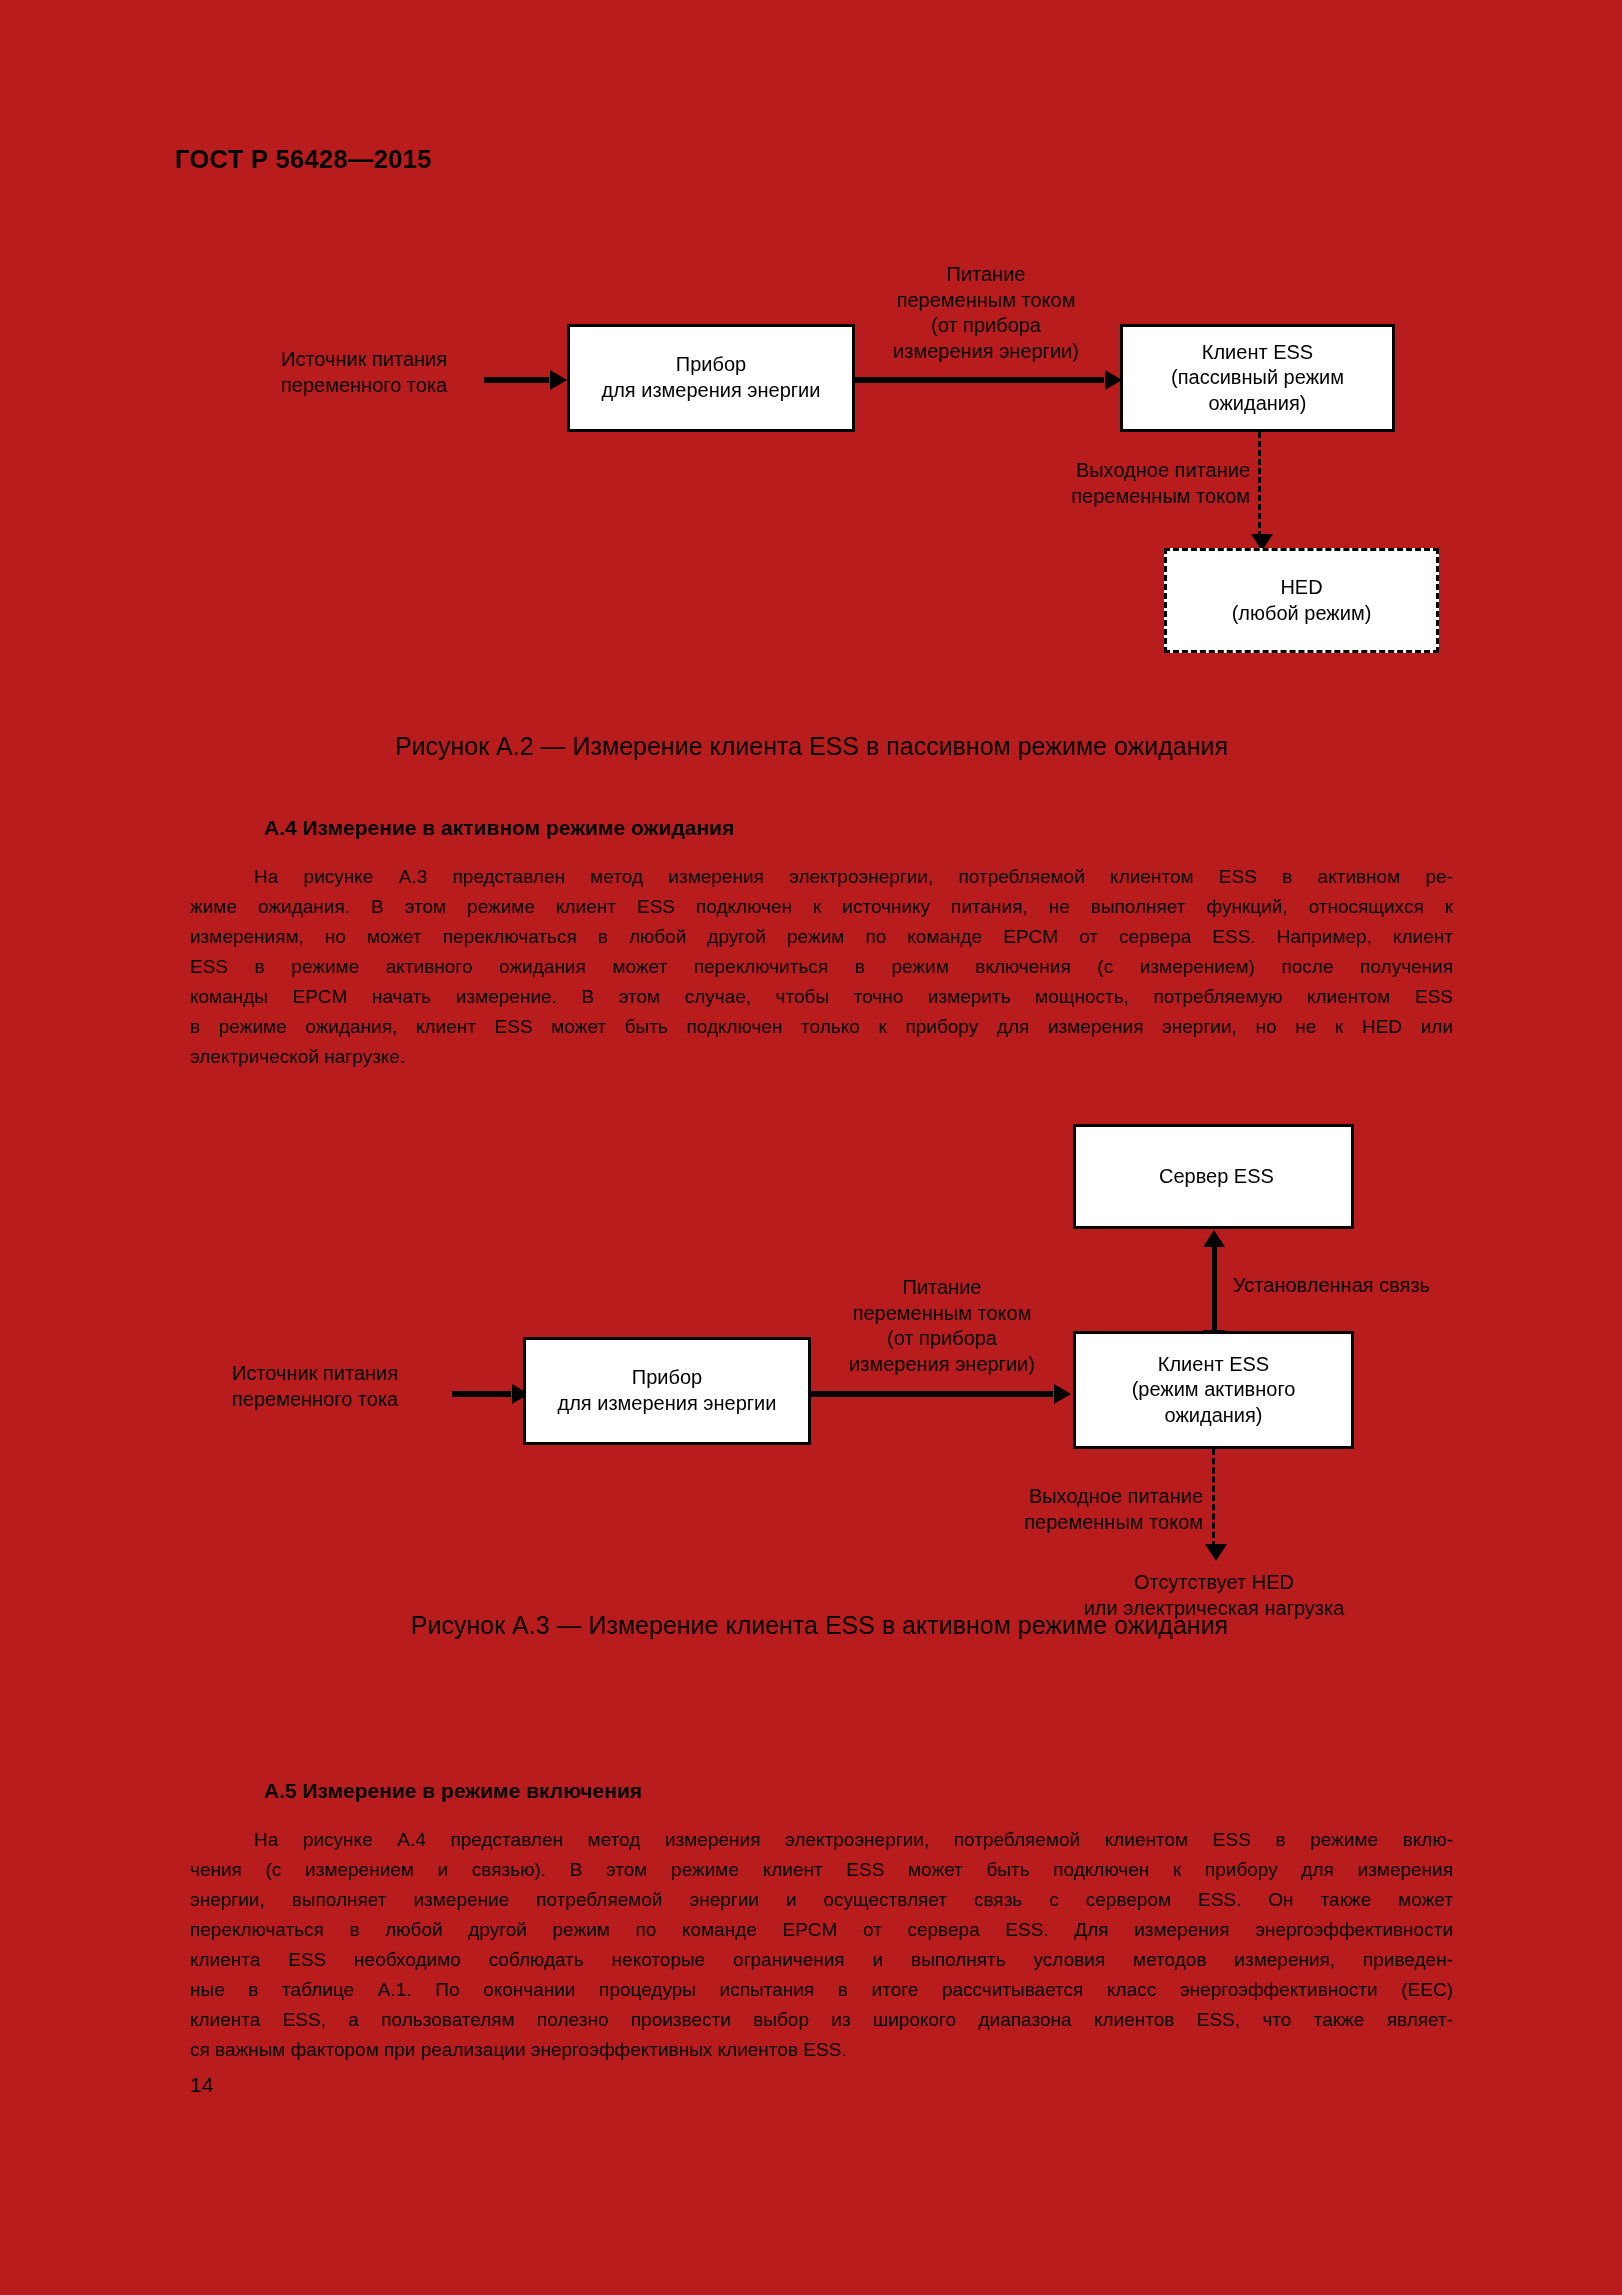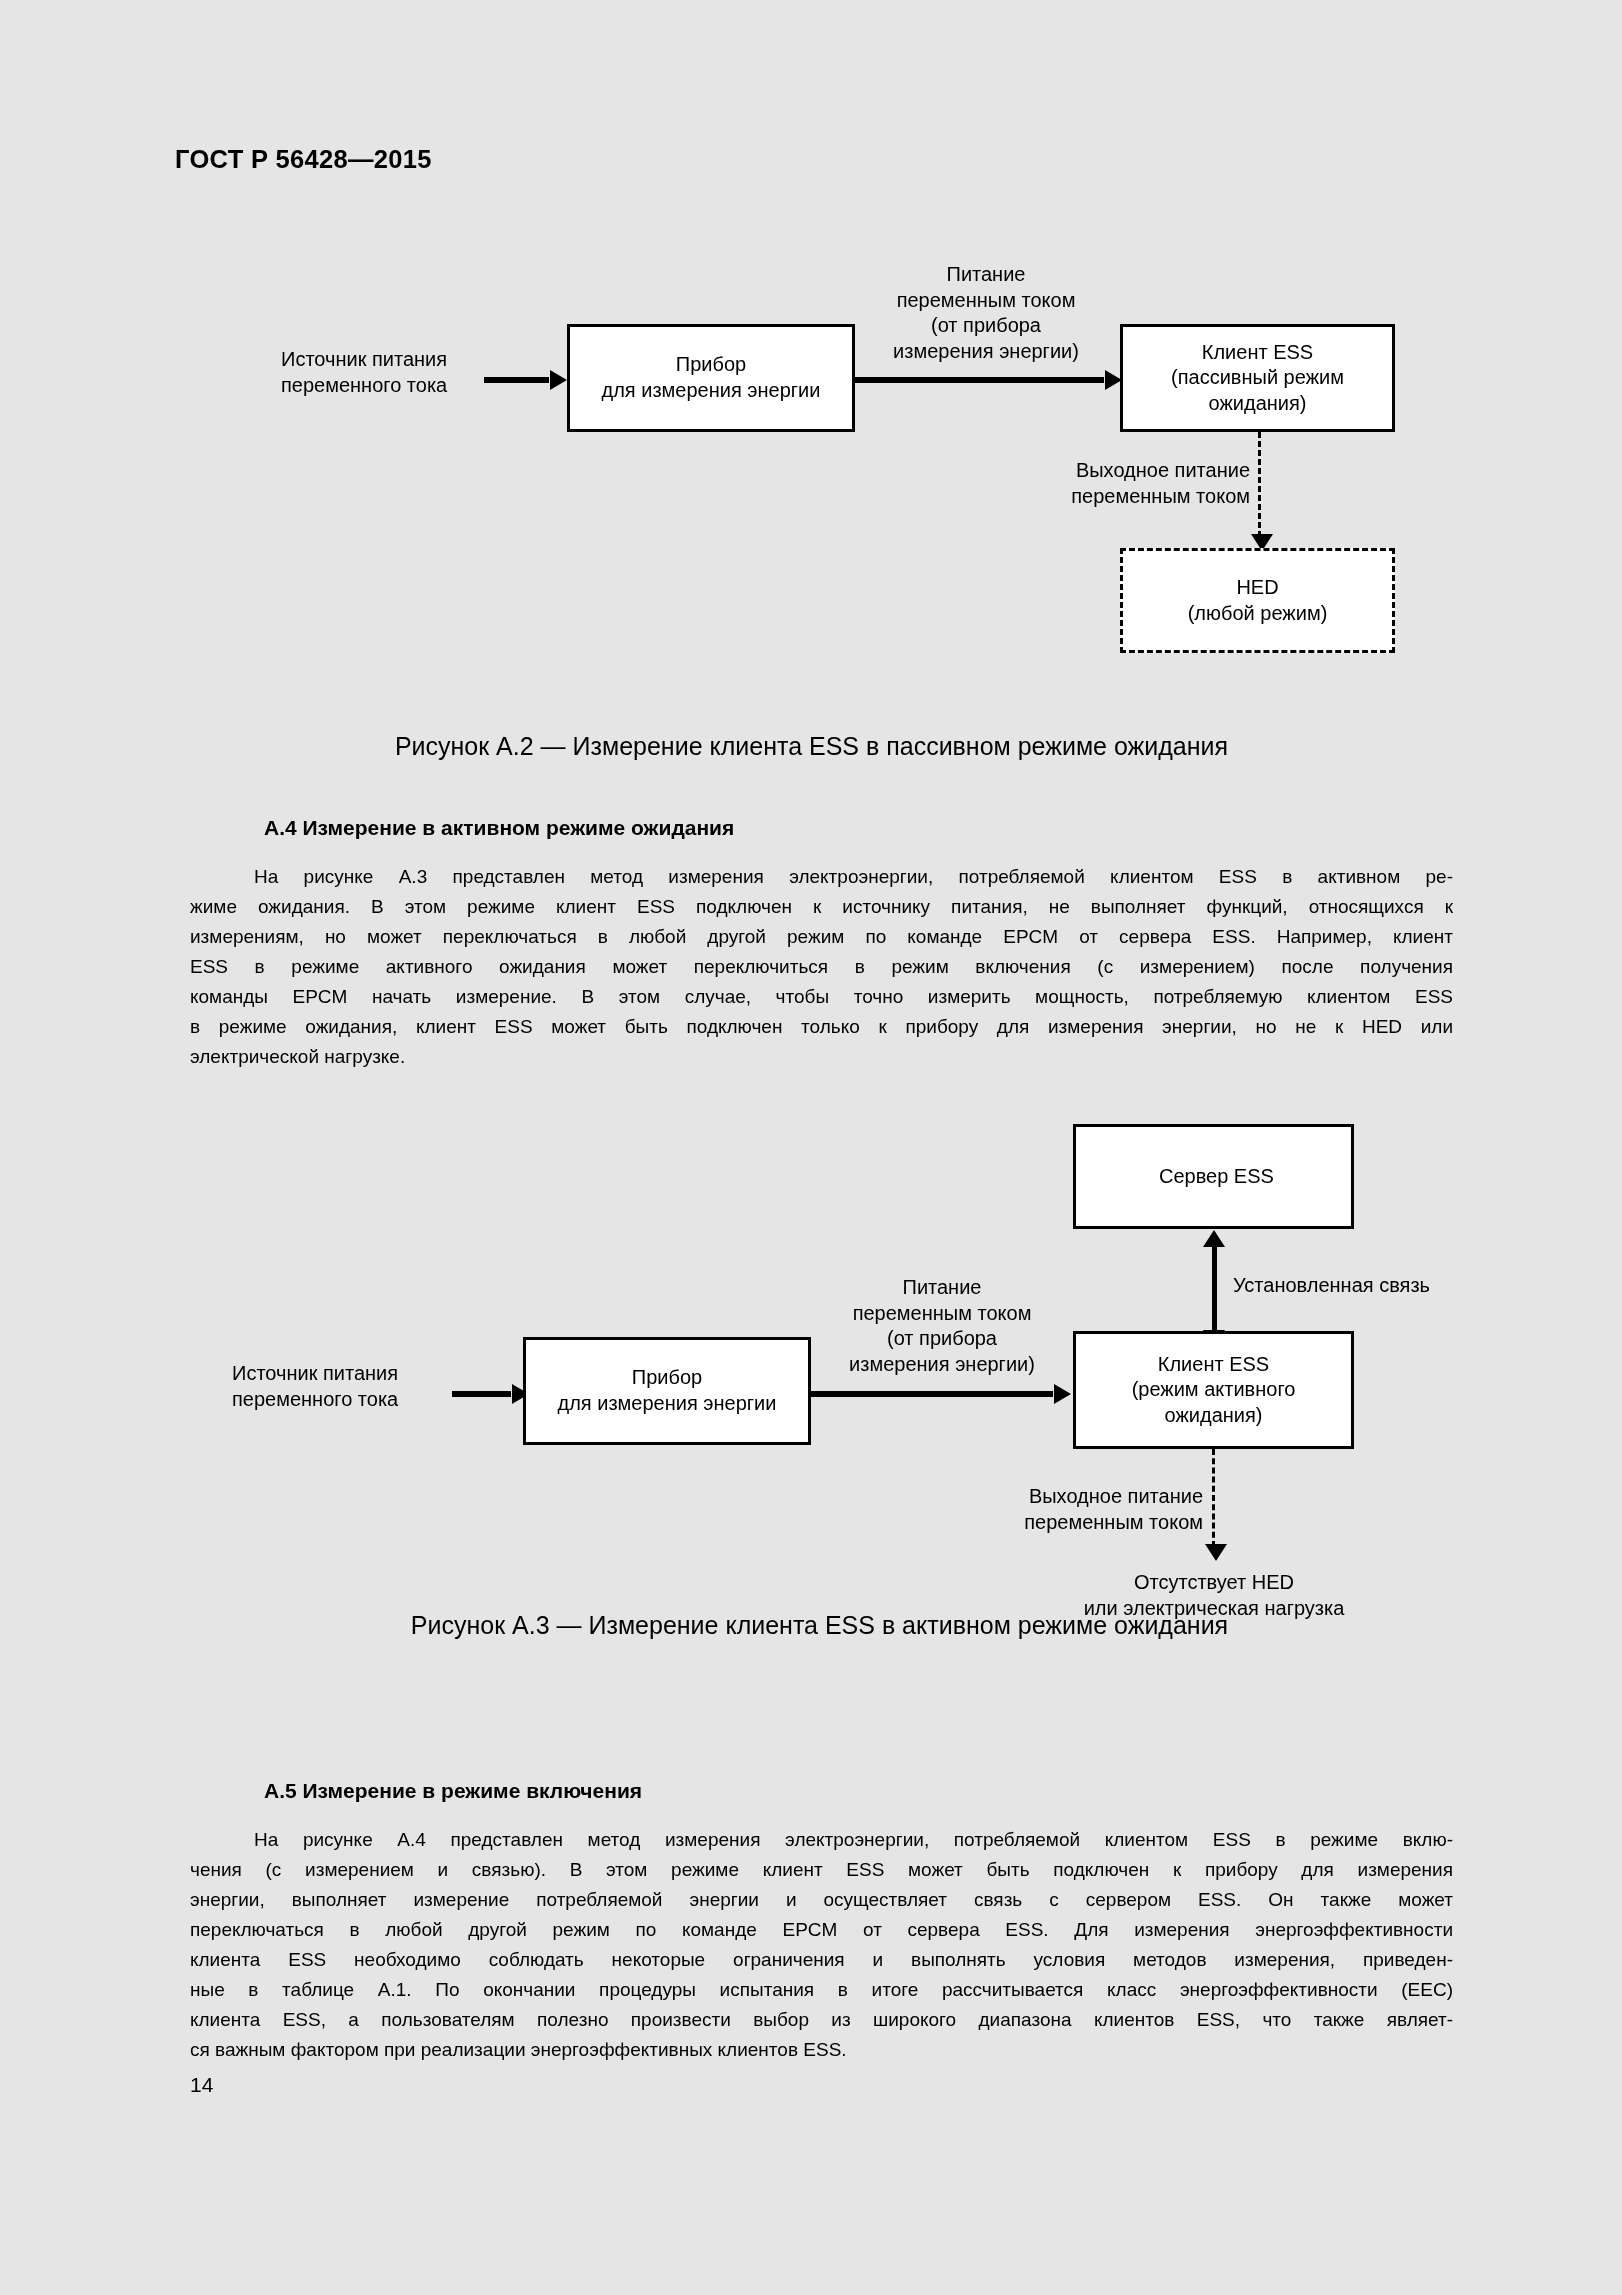--- a/index.html
+++ b/index.html
@@ -9,21 +9,21 @@
     background: #ffffff;
   }
   body {
     font-family: "Liberation Sans", sans-serif;
     color: #000000;
   }
   .page {
     position: relative;
     width: 1623px;
     height: 2295px;
-    background: #e5e5e5;
+    background: #b91c1c;
     overflow: hidden;
     box-sizing: border-box;
   }
 
   
   .doc-header {
     position: absolute;
     left: 175px;
     top: 145px;
     font-size: 25.5px;
@@ -194,21 +194,21 @@
       <span class="node-text" style="white-space:pre-line;">Клиент ESS
 (пассивный режим
 ожидания)</span>
     </div>
 
     <div class="v-dash-arrow" style="left:1258px; top:432px; height:105px;"></div>
 
     <div class="free-label" style="left:1008px; top:458px; width:242px; text-align:right;">Выходное питание
 переменным током</div>
 
-    <div class="node dashed" style="left:1120px; top:548px; width:275px; height:105px;">
+    <div class="node dashed" style="left:1164px; top:548px; width:275px; height:105px;">
       <span class="node-text" style="white-space:pre-line;">HED
 (любой режим)</span>
     </div>
   </div>
 
   <div class="figure-caption" style="top:732px;">Рисунок А.2 — Измерение клиента ESS в пассивном режиме ожидания</div>
 
   <div class="section-heading" style="top:816px;">А.4 Измерение в активном режиме ожидания</div>
 
   <div class="body-par" style="top:862px;">

